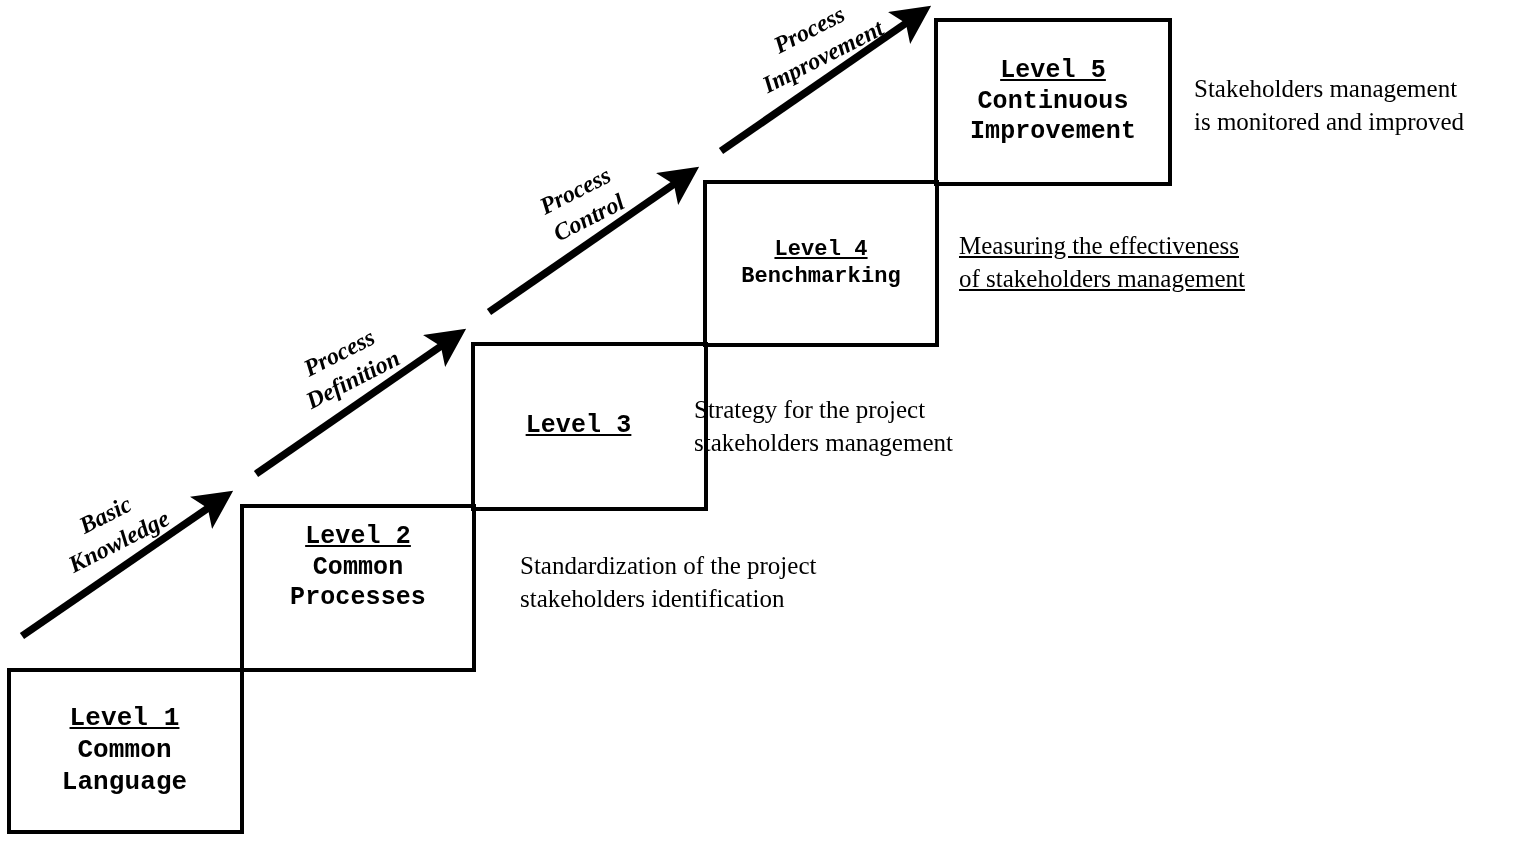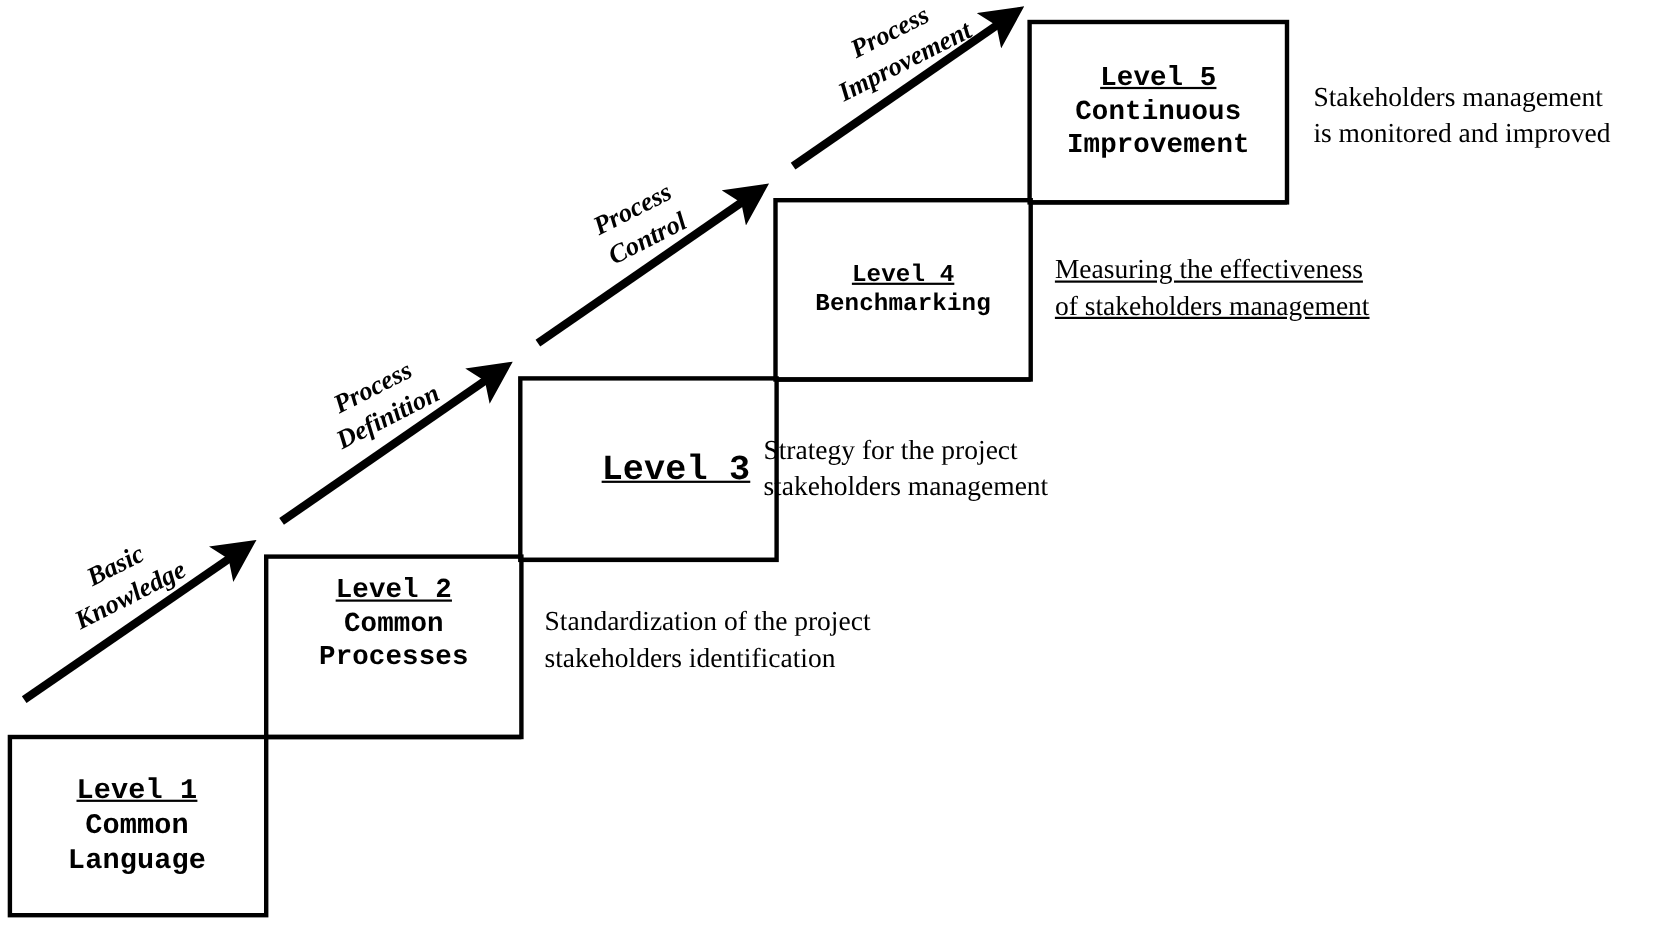--- a/index.html
+++ b/index.html
@@ -107,24 +107,24 @@
     <span class="level-title">Level 1</span>
     <span class="level-name">Common
 Language</span>
   </div>
 
   <div class="level-box" style="left:242px; top:486px; width:232px; height:164px; font-size:25px;">
     <span class="level-title">Level 2</span>
     <span class="level-name">Common
 Processes</span>
   </div>
-  <div class="desc" style="left:495px; top:550px; width:380px; font-size:25px;">Standardization of the project
+  <div class="desc" style="left:520px; top:550px; width:380px; font-size:25px;">Standardization of the project
 stakeholders identification</div>
 
-  <div class="level-box" style="left:498px; top:344px; width:233px; height:165px; font-size:32px;">
+  <div class="level-box" style="left:462px; top:344px; width:233px; height:165px; font-size:25px;">
     <span class="level-title">Level 3</span>
   </div>
   <div class="desc" style="left:694px; top:394px; width:360px; font-size:25px;">Strategy for the project
 stakeholders management</div>
 
   <div class="level-box" style="left:705px; top:182px; width:232px; height:163px; font-size:22px;">
     <span class="level-title">Level 4</span>
     <span class="level-name">Benchmarking</span>
   </div>
   <div class="desc" style="left:959px; top:230px; width:380px; font-size:25px;text-decoration:underline;">Measuring the effectiveness

